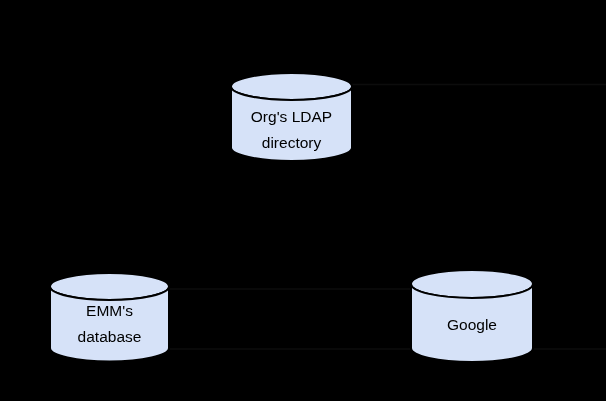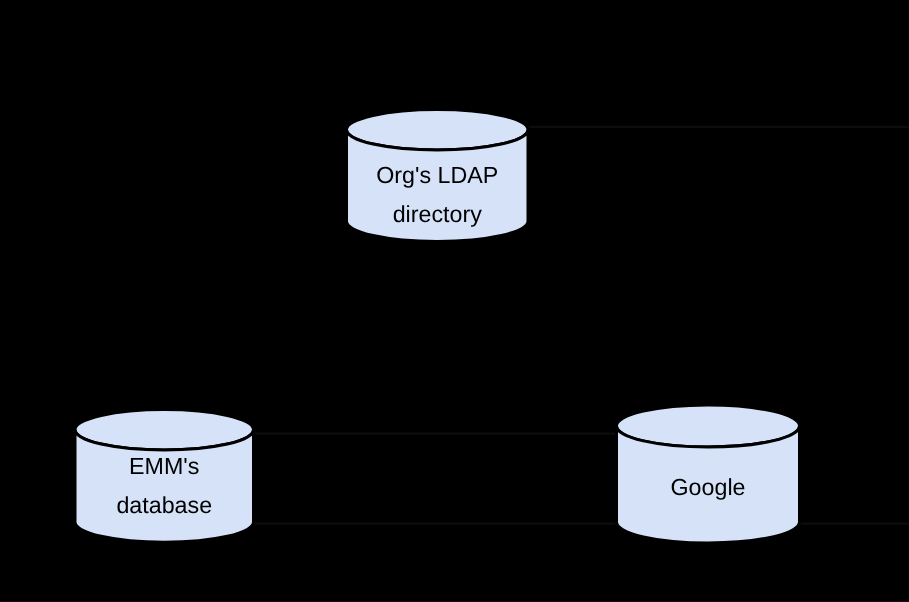--- a/index.html
+++ b/index.html
@@ -4,21 +4,21 @@
 <style>
   html, body {
     margin: 0;
     padding: 0;
     background: #000000;
   }
   .stage {
     position: relative;
     width: 606px;
     height: 401px;
-    background: #be185d;
+    background: #fdba74;
     overflow: hidden;
     font-family: "Liberation Sans", sans-serif;
     text-decoration: underline;
   }
   svg {
     display: block;
   }
   .cyl-label {
     font-family: "Liberation Sans", sans-serif;
     font-size: 15.5px;

